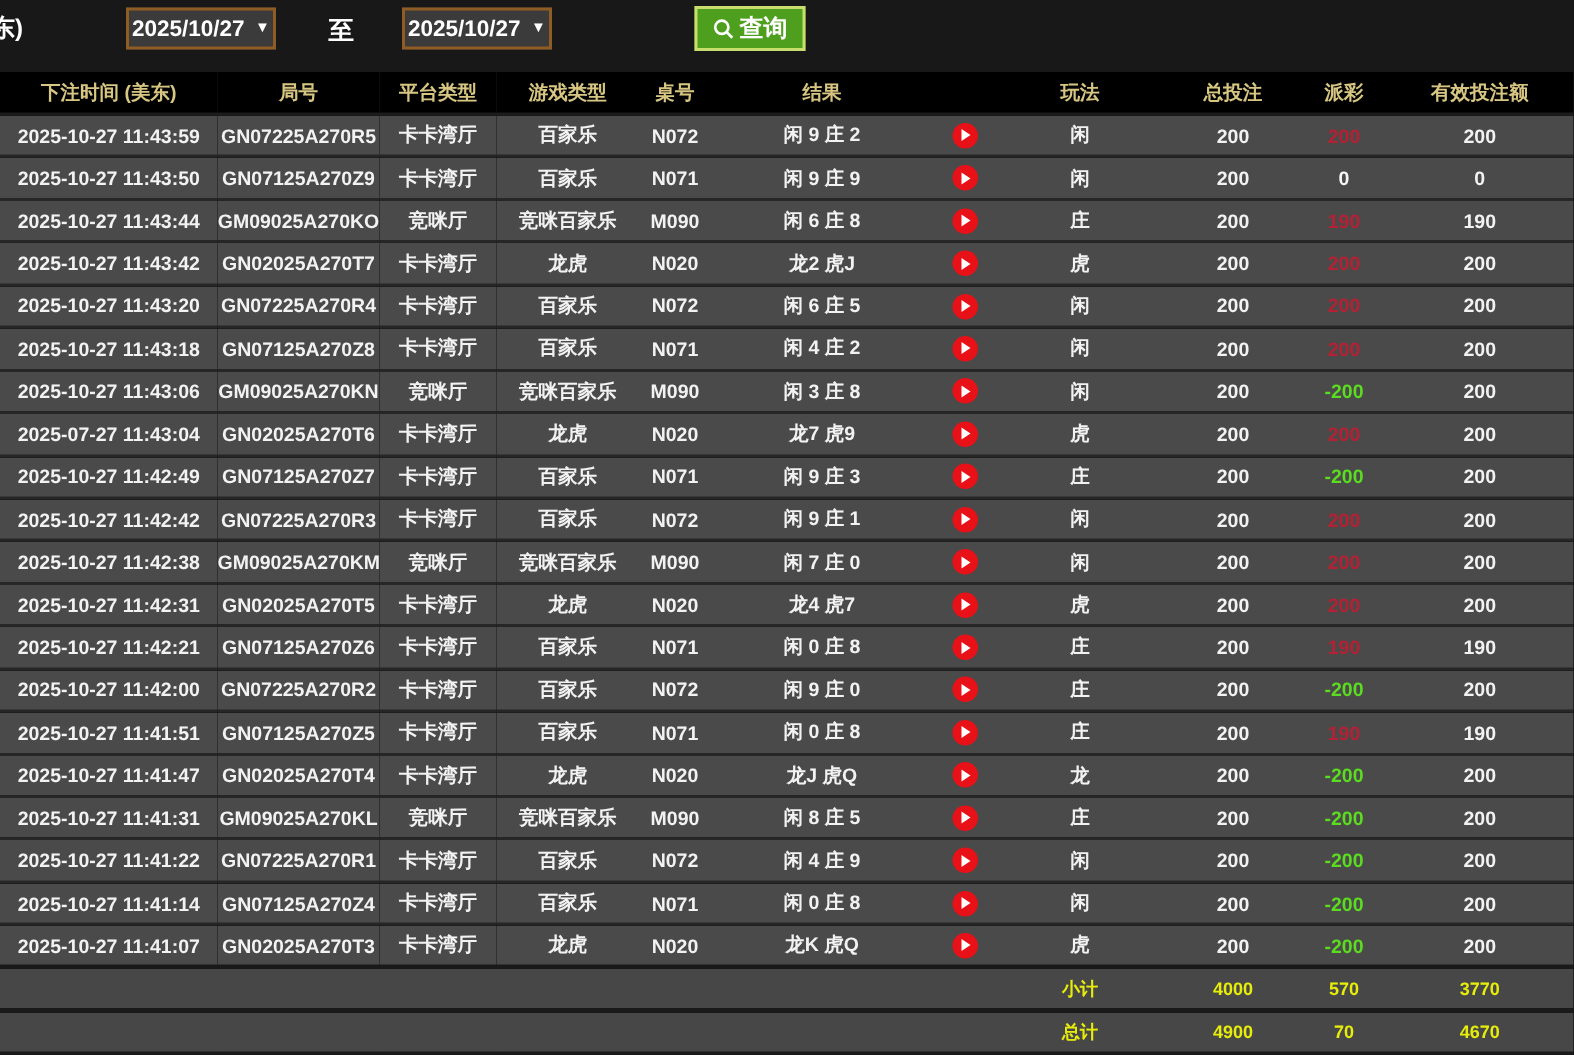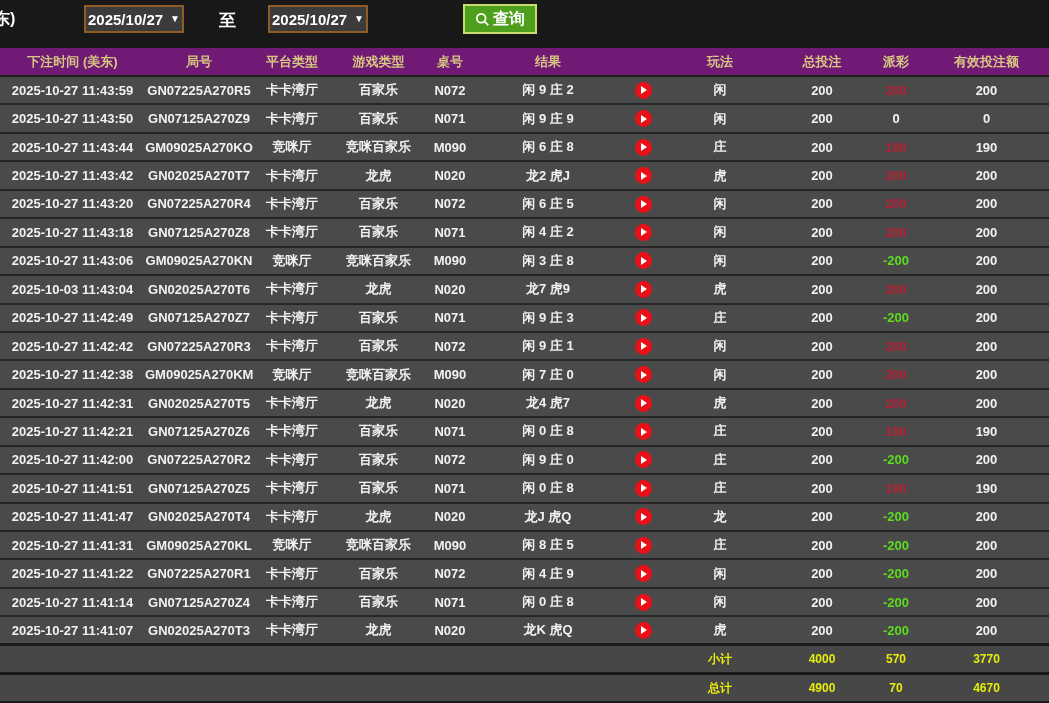--- a/index.html
+++ b/index.html
@@ -35,21 +35,21 @@
   .query-btn svg { display:block; }
   
   table.bet-table {
     width:1049px; table-layout:fixed; border-collapse:collapse;
   }
   .bet-table th, .bet-table td {
     overflow:hidden; white-space:nowrap; text-align:center;
     font-size:13px; font-weight:bold; padding:0;
   }
   .bet-table thead tr {
-    height:28px; background:#701a75;
+    height:28px; background:#000000;
   }
   .bet-table thead th { color:#d7c682; border-bottom:2px solid #1c1c1c; }
   .bet-table tbody tr {
     height:28.45px; background:#4a4a4a; border-bottom:2px solid #262626;
   }
   .bet-table tbody td { color:#f2f2f2; }
   .bet-table tr.total-row {
     height:29px; background:#474747; border-bottom:3px solid #1a1a1a;
   }
   .bet-table tr.total-row td { color:#e6ed0a; font-size:12px; }
@@ -205,21 +205,21 @@
     <td>竞咪百家乐</td>
     <td>M090</td>
     <td>闲 3 庄 8</td>
     <td><span class="play-icon"></span></td>
     <td>闲</td>
     <td>200</td>
     <td><span class="payout-loss">-200</span></td>
     <td>200</td>
   </tr>
       <tr>
-    <td>2025-10-03 11:43:04</td>
+    <td>2025-07-27 11:43:04</td>
     <td>GN02025A270T6</td>
     <td>卡卡湾厅</td>
     <td>龙虎</td>
     <td>N020</td>
     <td>龙7 虎9</td>
     <td><span class="play-icon"></span></td>
     <td>虎</td>
     <td>200</td>
     <td><span class="payout-win">200</span></td>
     <td>200</td>

